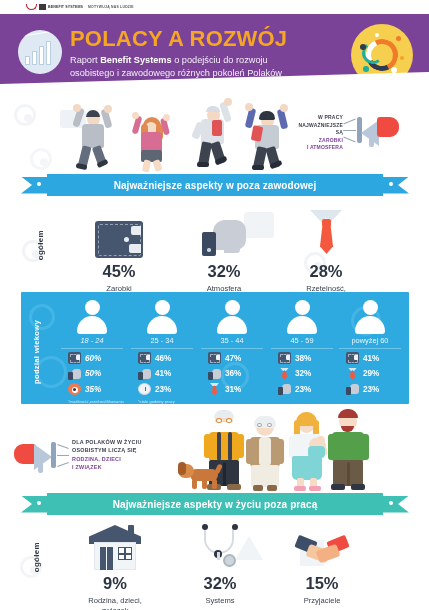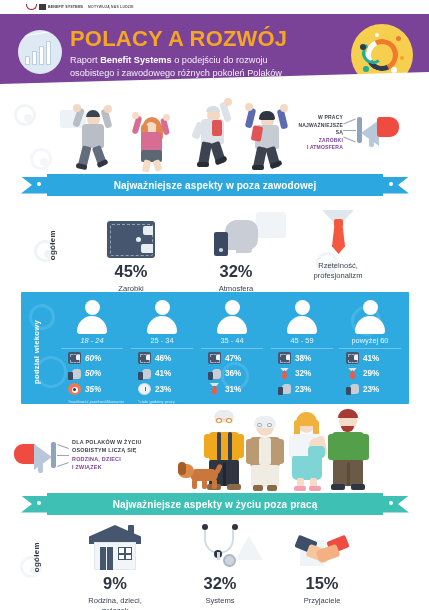--- a/index.html
+++ b/index.html
@@ -143,21 +143,21 @@
   .rb-dot { position:absolute; top: 8px; width: 4px; height: 4px; border-radius: 50%; background: #ffffff; }
   .rb-dot.l { left: 16px; }
   .rb-dot.r { right: 16px; }
 
   .ribbon.blue .rb-bar { background: #2ca7e0; }
   .ribbon.blue .rb-tail { background: #2ca7e0; }
   .ribbon.teal .rb-bar { background: #3fc0b5; }
   .ribbon.teal .rb-tail { background: #3fc0b5; }
 
   
-  .statrow { position: absolute; left: 16px; width: 386px; }
+  .statrow { position: absolute; left: 4px; width: 386px; }
   .vert-label {
     position: absolute; left: 32px; font-size: 8px; font-weight: bold;
     color: #333a45; writing-mode: vertical-rl; transform: rotate(180deg);
     letter-spacing: .3px;
   }
   .stat { position: absolute; width: 120px; text-align: center; }
   .stat .pct { font-size: 16.5px; font-weight: bold; color: #2d3442; margin-top: 4px; }
   .stat .cap { font-size: 7.6px; color: #3b4椅250; color:#3b4250; line-height: 9.5px; margin-top: 3px; }
   .iconbox { height: 54px; display:flex; align-items:flex-end; justify-content:center; }
 
@@ -477,20 +477,21 @@
     </div>
 
     <div class="stat" style="left:262px;top:0;">
       <div class="iconbox">
           <div class="ic-tie">
         <span class="collar"></span>
             <span class="knot"></span>
             <span class="blade"></span>
       </div>
         </div>
+      <div class="pct">28%</div>
       <div class="cap" style="white-space:pre-line;">Rzetelność,
 profesjonalizm</div>
     </div>
   </div>
 
   <div class="agepanel">
     <div class="wmk" style="left:8px;top:12px;width:26px;height:26px;"></div>
     <div class="wmk" style="left:14px;top:64px;width:32px;height:32px;"></div>
     <div class="wmk" style="left:330px;top:14px;width:30px;height:30px;"></div>
     <div class="wmk" style="left:200px;top:70px;width:28px;height:28px;"></div>

